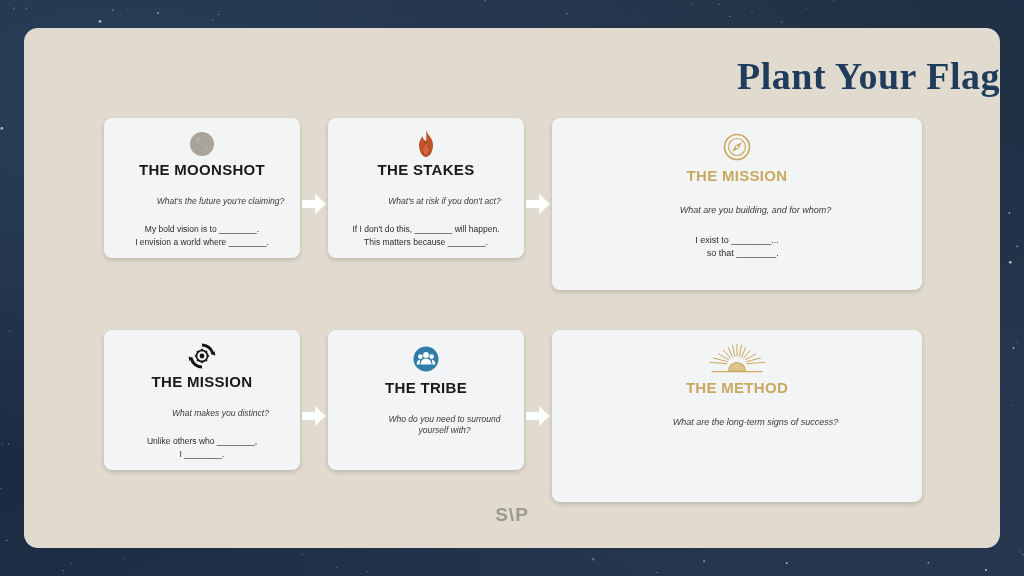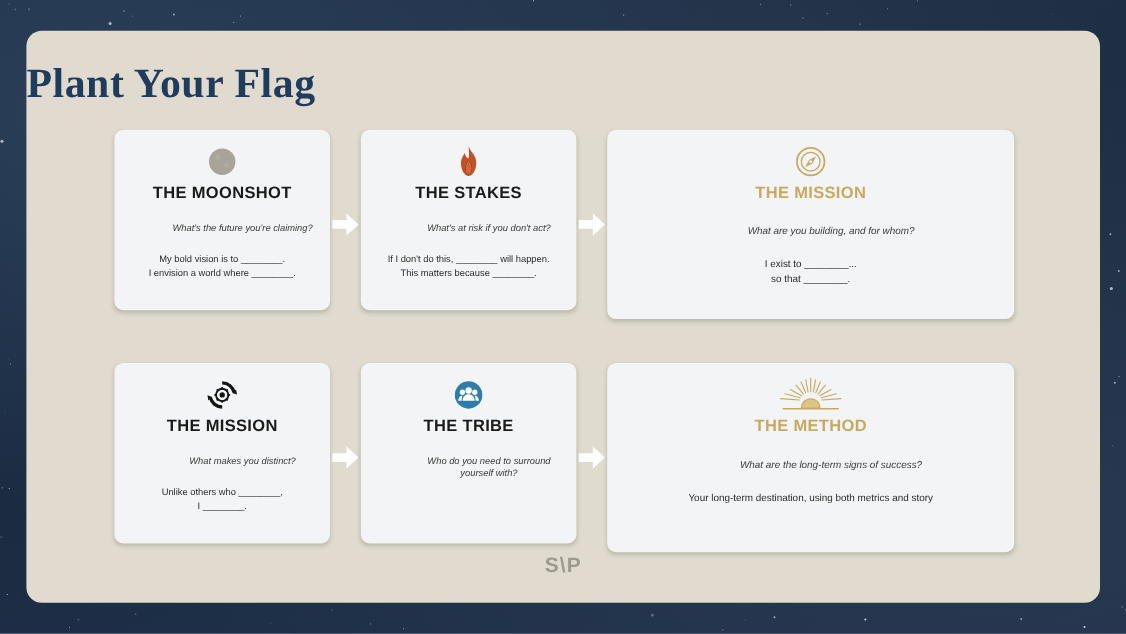--- a/index.html
+++ b/index.html
@@ -27,21 +27,21 @@
   
   .panel {
     position: absolute;
     left: 24px; top: 28px;
     width: 976px; height: 520px;
     background: #e0dbce;
     border-radius: 14px;
   }
 
   .page-title {
-    text-align: left;
+    text-align: right;
     font-family: "Liberation Serif", serif;
     font-weight: bold;
     font-size: 38px;
     color: #1f3c5c;
     letter-spacing: 0.5px;
     margin-top: 26px;
   }
 
   
   .grid {
@@ -65,21 +65,21 @@
   .card {
     background: #f3f4f5;
     border-radius: 8px;
     box-shadow: 0 2px 4px rgba(60,55,45,0.22);
     padding: 12px 10px 10px;
     display: flex;
     flex-direction: column;
     align-items: center;
     text-align: center;
   }
-  .card.small { flex: 0 0 196px; height: 164px; }
+  .card.small { flex: 0 0 196px; height: 140px; }
   .card.wide  { flex: 0 0 370px; height: 172px; }
 
   .card-icon {
     height: 34px;
     display: flex;
     align-items: center;
     justify-content: center;
     margin-bottom: 3px;
   }
   .card-title {
@@ -103,21 +103,21 @@
   }
   .card.wide .card-question { margin-top: 18px; font-size: 9px; }
 
   .card-prompts {
     font-size: 8.5px;
     color: #2b2b2b;
     line-height: 1.45;
     margin-top: 16px;
     max-width: 96%;
   }
-  .card.wide .card-prompts { font-size: 9px; margin-top: 18px; }
+  .card.wide .card-prompts { font-size: 9px; margin-top: 18px; text-align: right; }
 
   
   .footer-logo {
     position: absolute;
     left: 0; right: 0;
     bottom: 22px;
     text-align: center;
     font-family: "Liberation Sans", sans-serif;
     font-weight: bold;
     font-size: 19px;
@@ -403,21 +403,20 @@
               <line x1="54.5" y1="15" x2="40.6" y2="18.6"></line>
               <line x1="3.5" y1="19.4" x2="20.8" y2="20.6"></line>
               <line x1="58.5" y1="19.4" x2="41.2" y2="20.6"></line>
             </g>
             <path d="M22.5 28 A8.5 8.5 0 0 1 39.5 28 Z" fill="#dcc48a" stroke="#c9a961" stroke-width="1.1"></path>
             <line x1="6" y1="28.6" x2="56" y2="28.6" stroke="#c9a961" stroke-width="1.2" stroke-linecap="round"></line>
           </svg>
         </div>
         <div class="card-title gold">THE METHOD</div>
         <div class="card-question">What are the long-term signs of success?</div>
-        <div class="card-prompts" style="white-space:pre-line">Your long-term destination, using both metrics and story</div>
       </div>
     </div>
 
   </div>
 
   <div class="footer-logo">S\P</div>
 
 </div>
 
 </body></html>

